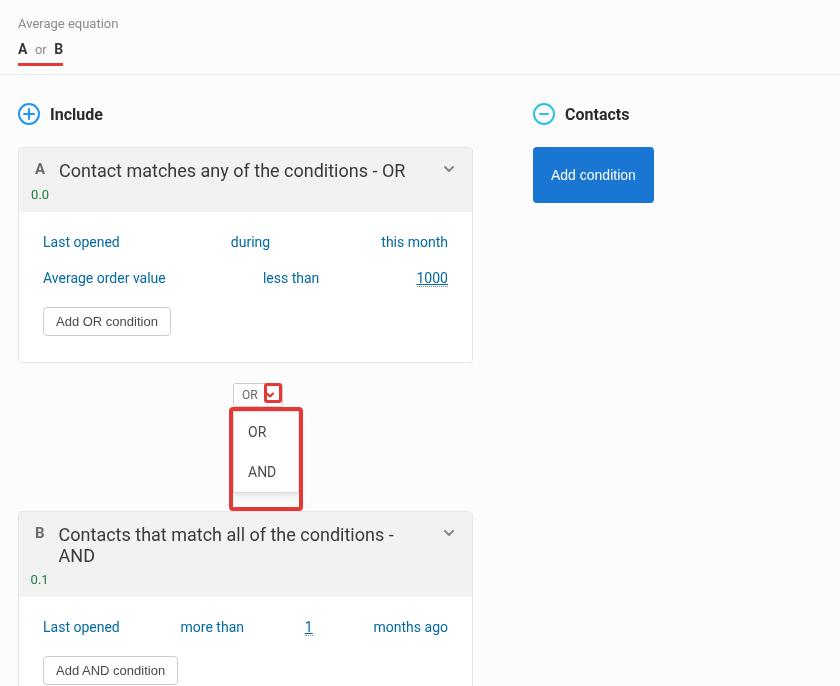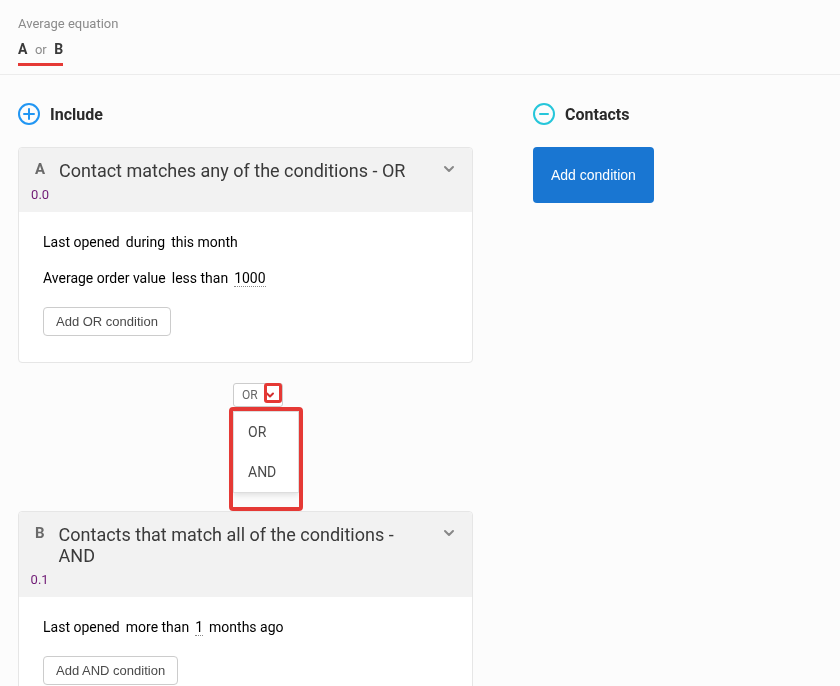--- a/index.html
+++ b/index.html
@@ -115,48 +115,50 @@
     }
 
     .card-title-wrap {
       flex: 1;
     }
     .card-title {
       color: #3a3a3a;
       font-size: 18px;
     }
     .card-sub {
-      color: #701a75;
+      color: #15803d;
       font-size: 13px;
       margin-top: 6px;
       margin-left: -28px;
     }
 
     .chev {
       color: #888;
       cursor: pointer;
       padding-top: 2px;
     }
 
     .card-body {
       padding: 22px 24px 26px;
     }
 
     .cond-row {
       display: flex;
       align-items: baseline;
       gap: 6px;
       margin-bottom: 20px;
-      color: #000000;
+      color: #0369a1;
       font-size: 14px;
+      justify-content: space-between;
     }
 
     .dotted {
       border-bottom: 1px dotted #888;
       cursor: pointer;
+      text-decoration: underline;
     }
 
     .btn-outline {
       background: #fff;
       border: 1px solid #ccc;
       border-radius: 4px;
       padding: 6px 12px;
       font-size: 13px;
       color: #4a4a4a;
       cursor: pointer;

